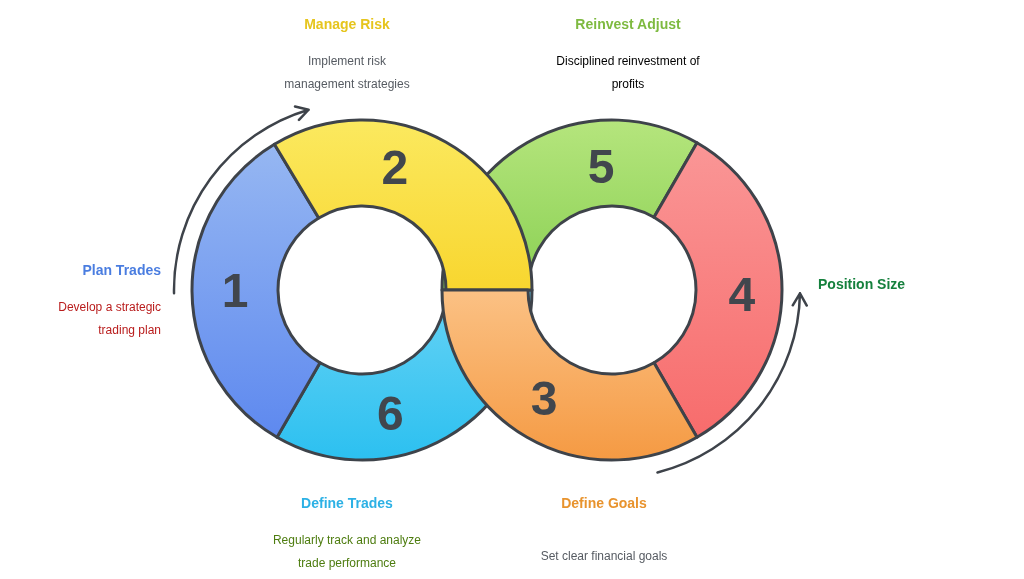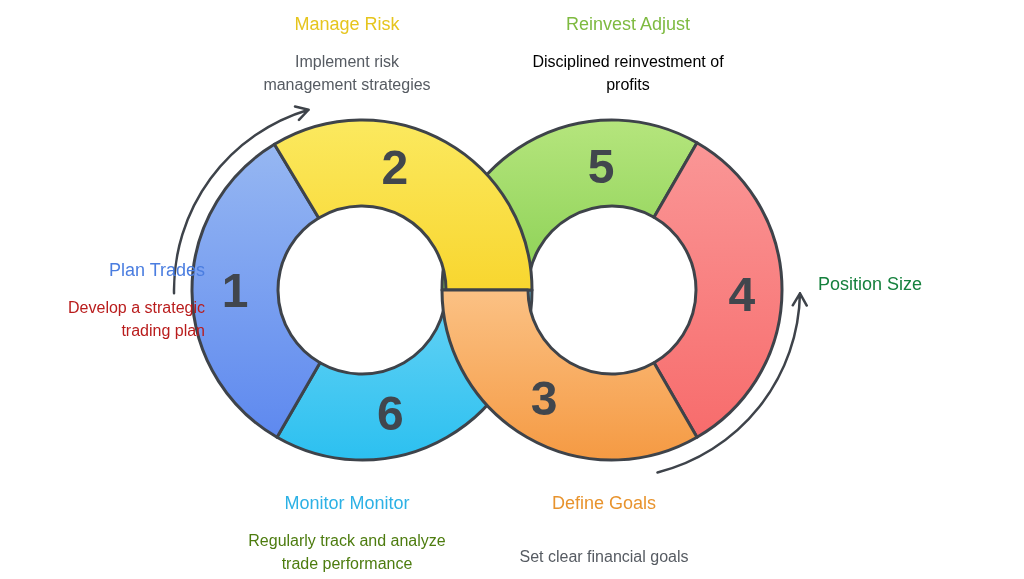--- a/index.html
+++ b/index.html
@@ -1,24 +1,24 @@
 <!DOCTYPE html>
 <html><head>
 <meta charset="utf-8">
 <style>
   html,body{margin:0;padding:0;background:#ffffff;}
   .canvas{position:relative;width:1024px;height:579px;background:#ffffff;overflow:hidden;
           font-family:"Liberation Sans",sans-serif;}
   .canvas svg{position:absolute;left:0;top:0;}
   .label-block{position:absolute;}
-  .label-block .heading{font-size:18px;font-weight:400;line-height:26px;}
-  .label-block .sub{font-size:16px;line-height:23px;margin-top:13px;white-space:pre-line;}
+  .label-block .heading{font-size:14px;font-weight:700;line-height:26px;}
+  .label-block .sub{font-size:12px;line-height:23px;margin-top:13px;white-space:pre-line;}
   #lb-manage-risk   {left:187px;top:11px;width:320px;text-align:center;}
   #lb-reinvest-gains{left:468px;top:11px;width:320px;text-align:center;}
-  #lb-plan-trades   {left:0px;top:257px;width:161px;text-align:right;padding-left:44px;}
+  #lb-plan-trades   {left:0px;top:257px;width:161px;text-align:right;}
   #lb-position-size {left:818px;top:271px;width:206px;text-align:left;}
   #lb-monitor-trades{left:187px;top:490px;width:320px;text-align:center;}
   #lb-define-goals  {left:444px;top:490px;width:320px;text-align:center;}
   .seg-num{font-family:"Liberation Sans",sans-serif;font-size:48px;font-weight:700;text-anchor:middle;}
 </style>
 </head>
 <body>
 
 <div class="canvas">
   <svg id="cycle-svg" width="1024" height="579" viewBox="0 0 1024 579">
@@ -86,21 +86,21 @@
     <div class="heading" style="color: rgb(74, 125, 224);">Plan Trades</div>
     <div class="sub" style="color: #b91c1c;">Develop a strategic
 trading plan</div>
   </div>
 
   <div class="label-block" id="lb-position-size">
     <div class="heading" style="color: #15803d;">Position Size</div>
   </div>
 
   <div class="label-block" id="lb-monitor-trades">
-    <div class="heading" style="color: rgb(44, 177, 229);">Monitor Monitor</div>
+    <div class="heading" style="color: rgb(44, 177, 229);">Define Trades</div>
     <div class="sub" style="color: #4d7c0f;">Regularly track and analyze
 trade performance</div>
   </div>
 
   <div class="label-block" id="lb-define-goals">
     <div class="heading" style="color: rgb(232, 147, 45);">Define Goals</div>
     <div class="sub" style="color: rgb(86, 91, 98); margin-top: 29px;">Set clear financial goals</div>
   </div>
 </div>
 

